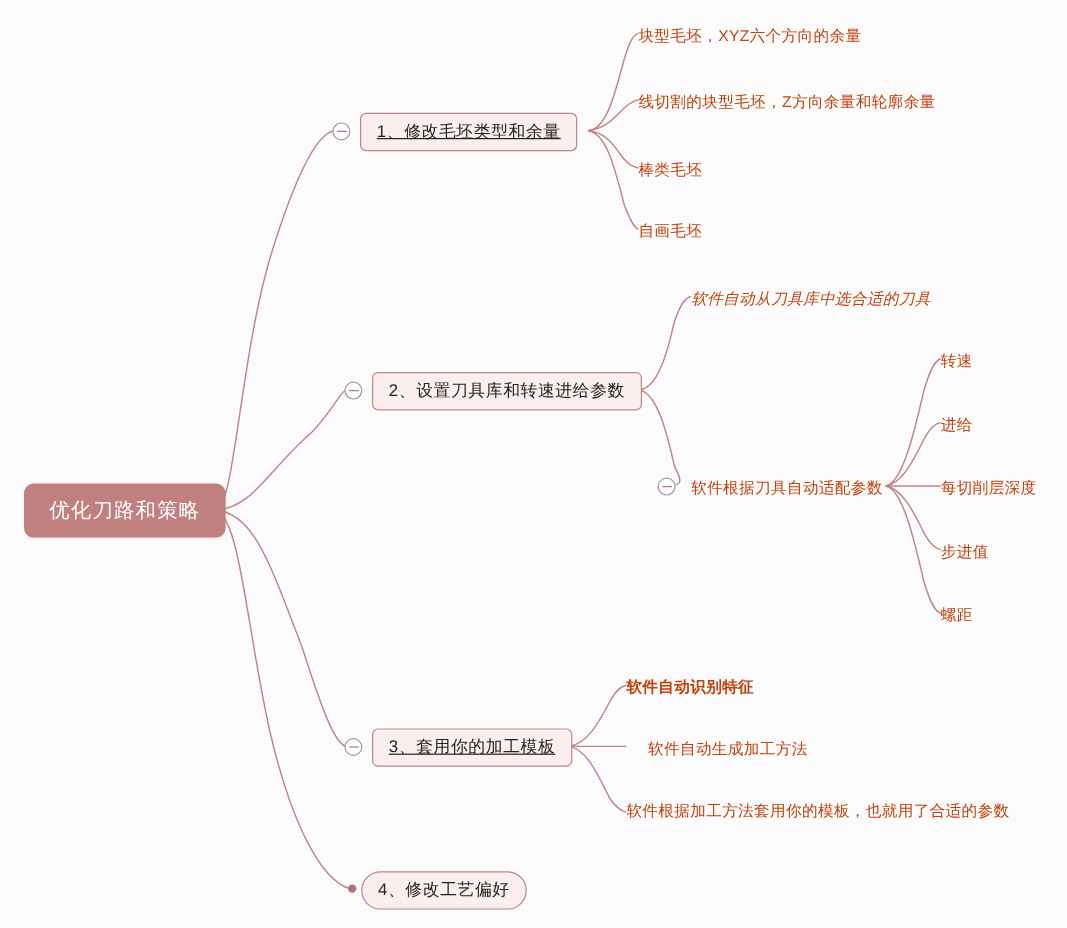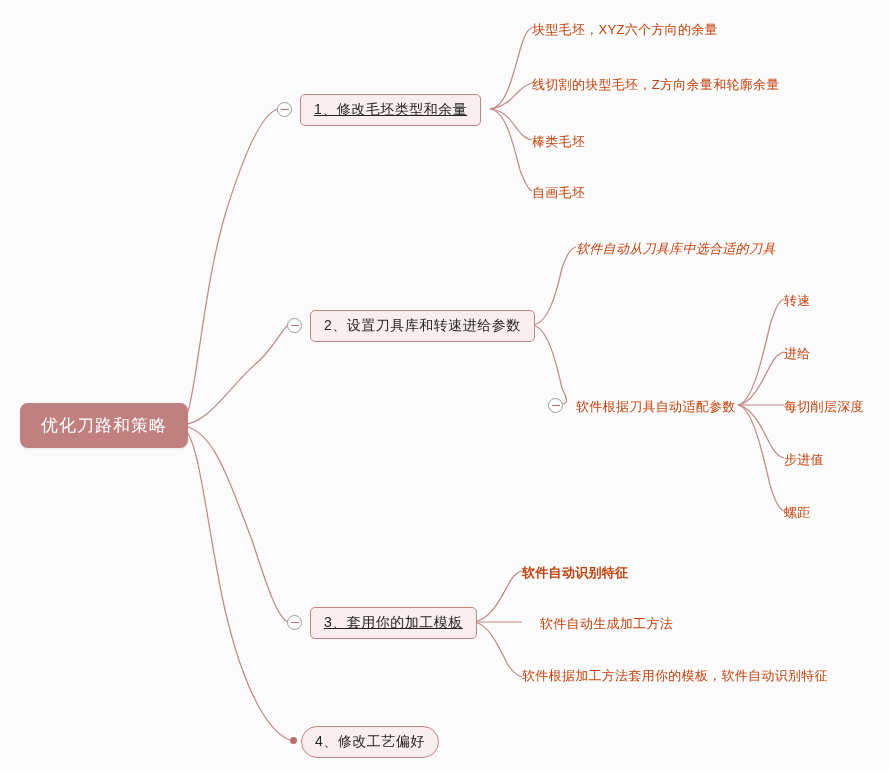--- a/index.html
+++ b/index.html
@@ -180,21 +180,21 @@
     <span>3、套用你的加工模板</span>
   </div>
 
   <div class="node node-plain" style="left:522px; top:562px;font-weight:bold;">
     <span>软件自动识别特征</span>
   </div>
   <div class="node node-plain" style="left:540px; top:613px;">
     <span>软件自动生成加工方法</span>
   </div>
   <div class="node node-plain" style="left:522px; top:665px;">
-    <span>软件根据加工方法套用你的模板，软件自动识别特征</span>
+    <span>软件根据加工方法套用你的模板，也就用了合适的参数</span>
   </div>
 
   <div class="dot" style="left:290px; top:737px;"></div>
   <div class="node node-l2" style="left:301px; top:726px;border-radius:16px;">
     <span>4、修改工艺偏好</span>
   </div>
 
 </div>
 
 </body></html>

